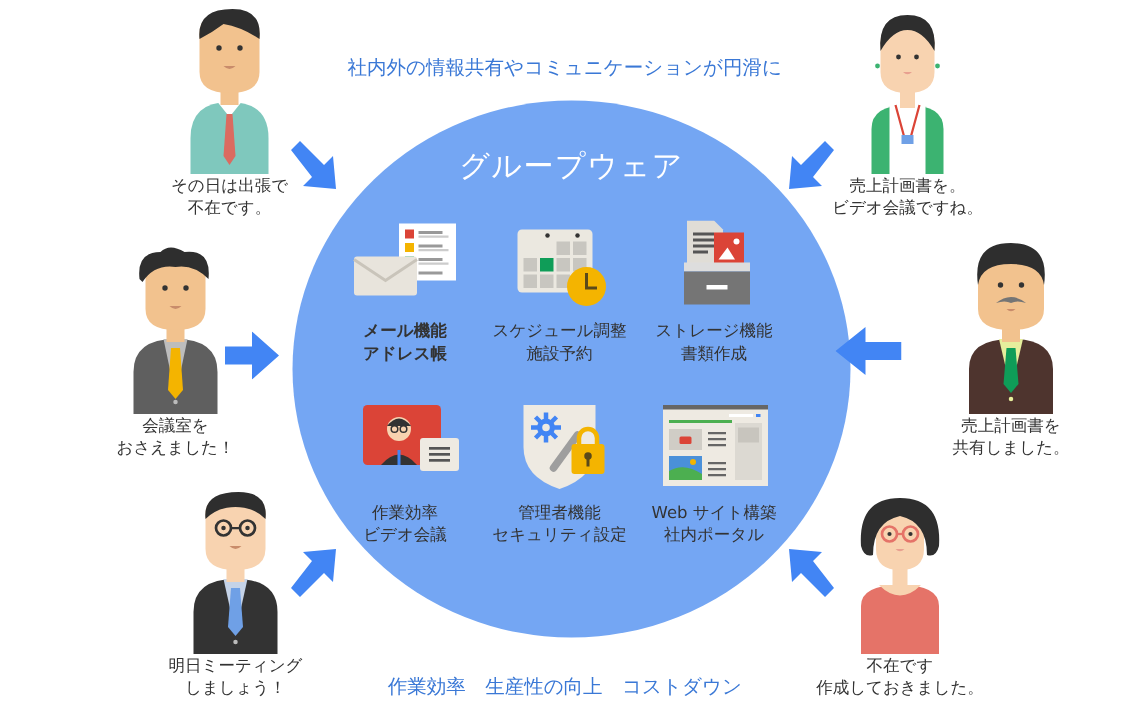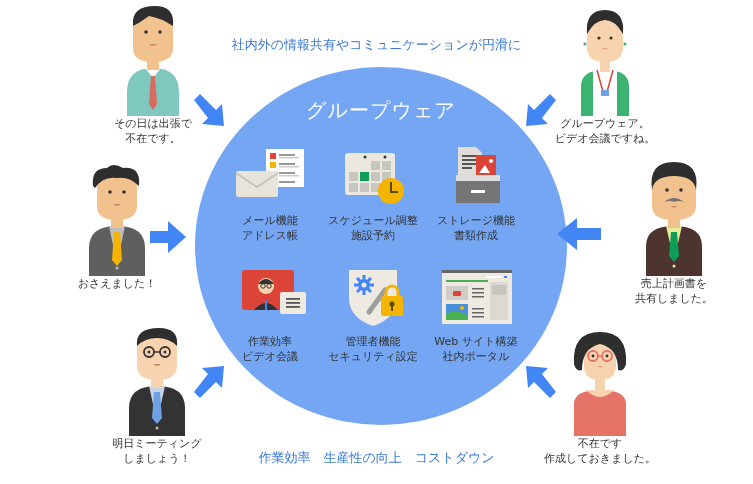--- a/index.html
+++ b/index.html
@@ -17,21 +17,21 @@
   .arrow svg{display:block;}
 </style>
 </head>
 <body>
 
 <div class="abs tagline">社内外の情報共有やコミュニケーションが円滑に</div>
 
 <div class="abs circle"></div>
 <div class="abs circle-title">グループウェア</div>
 
-<div class="abs feat" style="left:215px;top:147px;">
+<div class="abs feat" style="left:215px;top:147px;font-weight:bold;">
   <div class="icon">
     <svg width="80" height="60" viewBox="0 0 80 60">
       <rect x="36" y="2" width="38" height="38" fill="#fff"></rect>
       <rect x="40" y="6" width="6" height="6" fill="#db4437"></rect>
         <rect x="49" y="7" width="16" height="2" fill="#999"></rect>
         <rect x="49" y="10" width="20" height="1.5" fill="#ccc"></rect>
       <rect x="40" y="15" width="6" height="6" fill="#f4b400"></rect>
         <rect x="49" y="16" width="16" height="2" fill="#999"></rect>
         <rect x="49" y="19" width="20" height="1.5" fill="#ccc"></rect>
       <rect x="40" y="24" width="6" height="6" fill="#0f9d58"></rect>
@@ -192,20 +192,21 @@
     <path d="M32 62 L40 100 L48 62 Z" fill="#bdbdbd"></path>
     <path d="M37 68 H43 L45 96 L40 102 L35 96 Z" fill="#f4b400"></path>
     <circle cx="40" cy="104" r="1.5" fill="#bbb"></circle>
     <rect x="34" y="50" width="12" height="14" fill="#f2c28e"></rect>
     <path d="M20 18 Q20 6 40 6 Q60 6 60 18 V42 Q60 56 40 56 Q20 56 20 42 Z" fill="#f2c28e"></path>
     <path d="M16 22 Q14 4 30 4 Q36 -2 46 4 Q64 2 62 22 Q52 12 40 14 Q26 12 18 24 Z" fill="#2e2e2e"></path>
     <circle cx="33" cy="28" r="1.8" fill="#333"></circle>
       <circle cx="47" cy="28" r="1.8" fill="#333"></circle>
     <path d="M36 40 Q40 44 44 40 Z" fill="#c98c6b"></path>
   </svg>
+  <div class="caption">会議室を</div>
   <div class="caption">おさえました！</div>
 </div>
 
 <div class="abs person" style="left:92px;top:324px;">
   <svg width="80" height="112" viewBox="0 0 80 112">
     <path d="M12 112 V84 Q12 62 40 62 Q68 62 68 84 V112 Z" fill="#333"></path>
     <path d="M32 62 L40 98 L48 62 Z" fill="#c5d3e8"></path>
     <path d="M37 68 H43 L45 94 L40 100 L35 94 Z" fill="#6fa0e6"></path>
     <circle cx="40" cy="104" r="1.5" fill="#bbb"></circle>
     <rect x="34" y="50" width="12" height="14" fill="#f8d3b0"></rect>
@@ -230,21 +231,21 @@
     <rect x="36" y="82" width="8" height="6" fill="#6fa0e6"></rect>
     <rect x="35" y="50" width="10" height="14" fill="#f8d3b0"></rect>
     <path d="M22 20 Q22 6 40 6 Q58 6 58 20 V40 Q58 54 40 54 Q22 54 22 40 Z" fill="#f8d3b0"></path>
     <path d="M22 26 Q20 2 40 2 Q60 2 58 26 Q50 12 40 12 Q30 12 22 26 Z" fill="#2e2e2e"></path>
     <circle cx="20" cy="36" r="1.6" fill="#3cb371"></circle>
       <circle cx="60" cy="36" r="1.6" fill="#3cb371"></circle>
     <circle cx="34" cy="30" r="1.6" fill="#333"></circle>
       <circle cx="46" cy="30" r="1.6" fill="#333"></circle>
     <path d="M37 40 Q40 43 43 40 Z" fill="#e8a090"></path>
   </svg>
-  <div class="caption">グループウェア。</div>
+  <div class="caption">売上計画書を。</div>
   <div class="caption">ビデオ会議ですね。</div>
 </div>
 
 <div class="abs person" style="left:609px;top:160px;">
   <svg width="80" height="116" viewBox="0 0 80 116">
     <path d="M12 116 V86 Q12 66 40 66 Q68 66 68 86 V116 Z" fill="#4e342e"></path>
     <path d="M32 66 L40 100 L48 66 Z" fill="#e6ee9c"></path>
     <path d="M37 72 H43 L45 96 L40 102 L35 96 Z" fill="#0f9d58"></path>
     <circle cx="40" cy="106" r="1.5" fill="#e6ee9c"></circle>
     <rect x="34" y="54" width="12" height="14" fill="#f2c28e"></rect>

